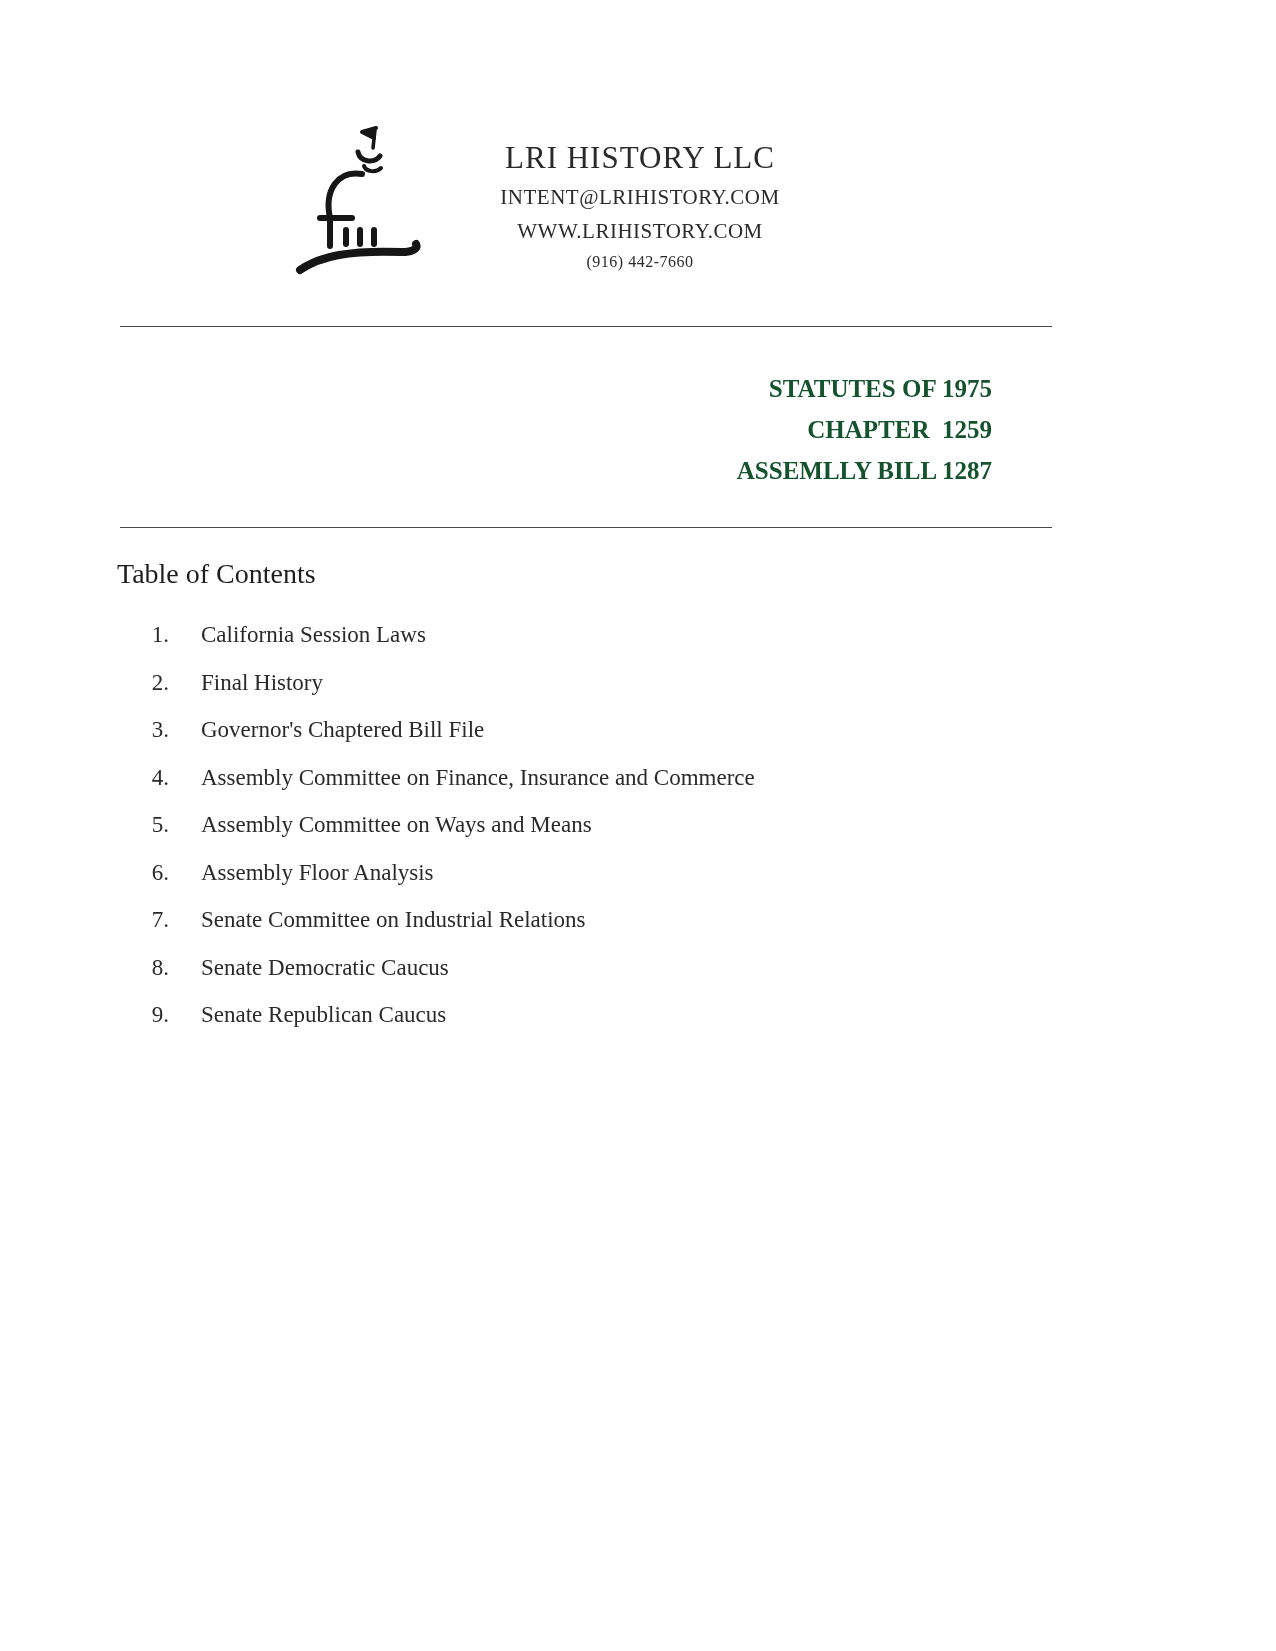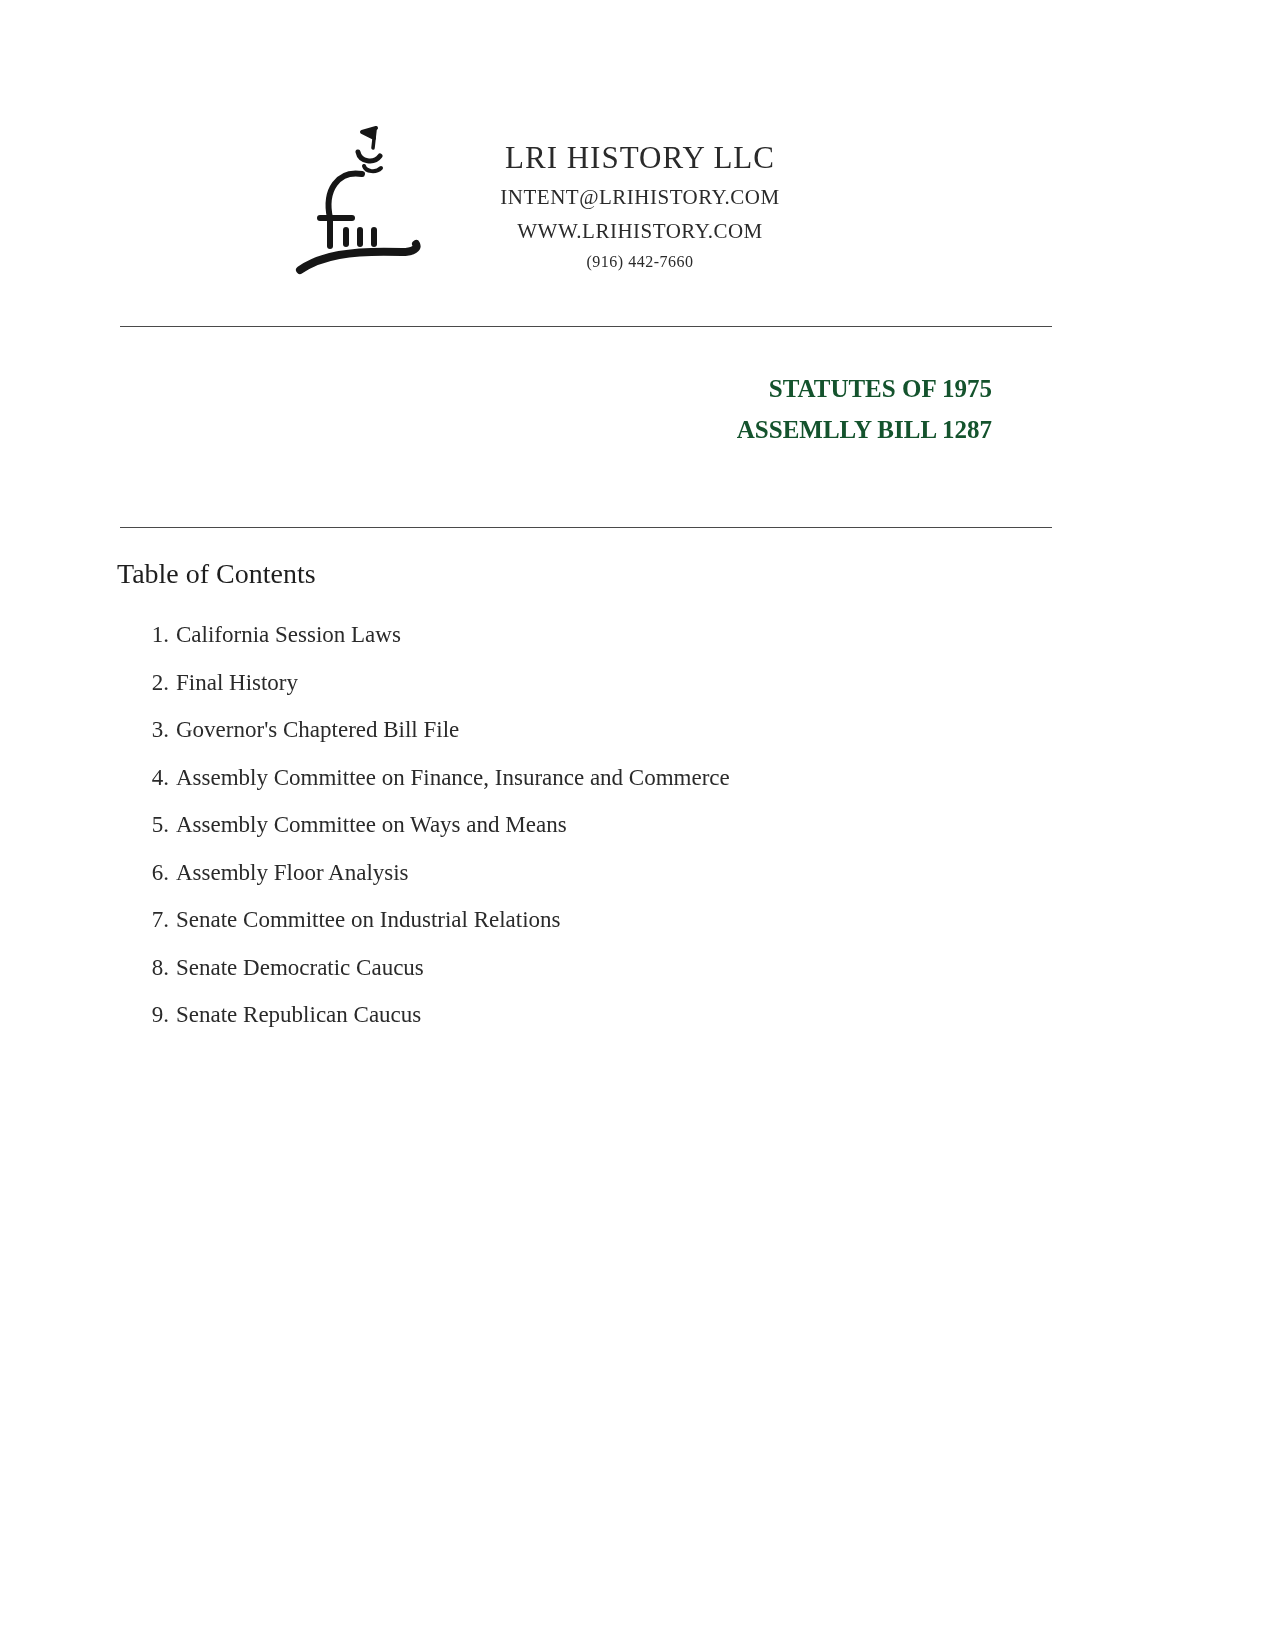--- a/index.html
+++ b/index.html
@@ -101,21 +101,21 @@
     height: 47.5px;
     font-size: 23px;
     color: #2a2a2a;
   }
   .toc-num {
     width: 52px;
     text-align: right;
     flex: 0 0 auto;
   }
   .toc-label {
-    margin-left: 7px;
+    margin-left: 32px;
     white-space: nowrap;
   }
 </style>
 </head>
 <body>
 
 <div class="page">
 
   <div class="header">
     <div class="logo-wrap">
@@ -145,20 +145,21 @@
       <div class="contact-line">WWW.LRIHISTORY.COM</div>
       <div class="contact-line phone">(916) 442-7660</div>
     </div>
   </div>
 
   <hr class="rule rule-1">
   <hr class="rule rule-2">
 
   <div class="title-block">
     <div class="title-line">STATUTES OF 1975</div>
+    <div class="title-line">CHAPTER  1259</div>
     <div class="title-line">ASSEMLLY BILL 1287</div>
   </div>
 
   <div class="toc-heading">Table of Contents</div>
 
   <ol class="toc-list">
     <li class="toc-item">
       <span class="toc-num">1.</span>
       <span class="toc-label">California Session Laws</span>
     </li>

